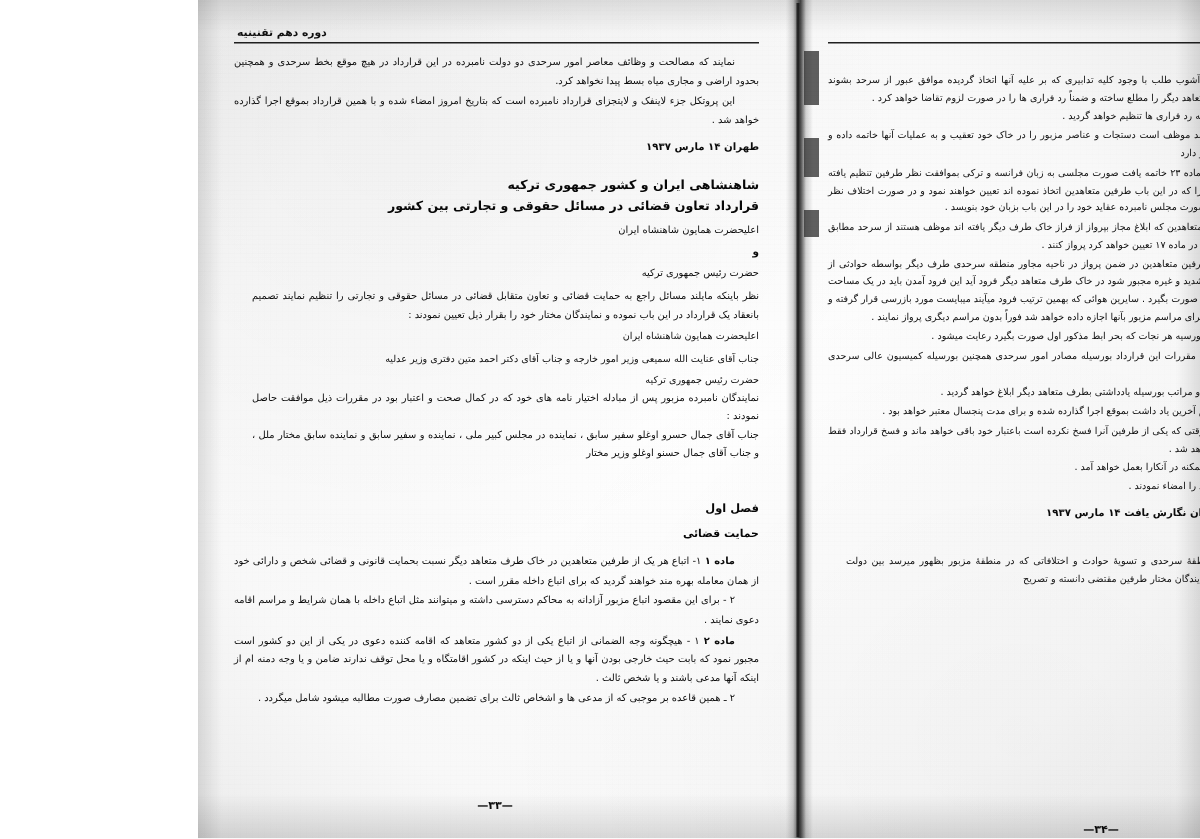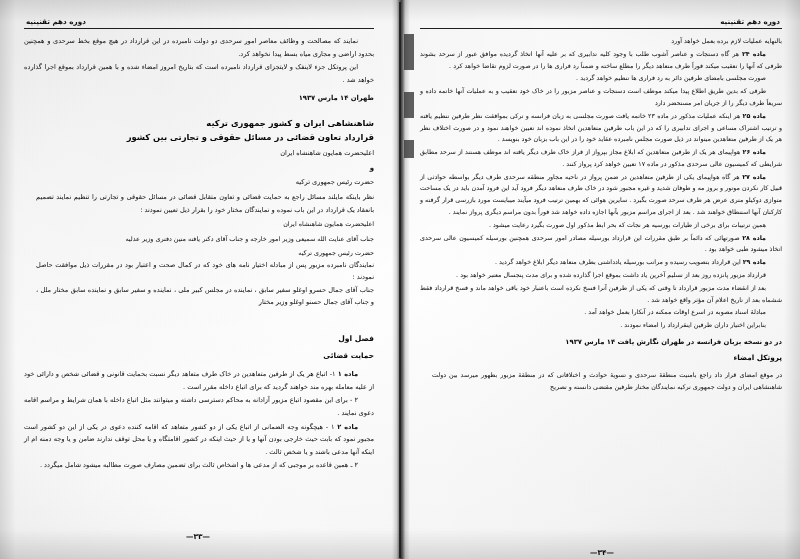--- a/index.html
+++ b/index.html
@@ -6,21 +6,21 @@
   html, body {
     margin: 0;
     padding: 0;
     background: #ffffff;
   }
   body {
     font-family: "DejaVu Sans", sans-serif;
   }
   #scan-page {
     position: relative;
-    width: 800px;
+    width: 668px;
     height: 559px;
     overflow: hidden;
     background: #fdfdfd;
     text-decoration: underline;
   }
 
   
   .paper-base {
     position: absolute;
     inset: 0;
@@ -240,34 +240,34 @@
         <div>قرارداد تعاون قضائی در مسائل حقوقی و تجارتی بین کشور</div>
       </div>
 
       <div class="sub-center">اعلیحضرت همایون شاهنشاه ایران</div>
       <div class="conj">و</div>
       <div class="sub-center">حضرت رئیس جمهوری ترکیه</div>
 
       <p class="para noindent">نظر باینکه مایلند مسائل راجع به حمایت قضائی و تعاون متقابل قضائی در مسائل حقوقی و تجارتی را تنظیم نمایند تصمیم بانعقاد یک قرارداد در این باب نموده و نمایندگان مختار خود را بقرار ذیل تعیین نمودند :</p>
 
       <div class="signing-line">اعلیحضرت همایون شاهنشاه ایران</div>
-      <div class="signing-line">جناب آقای عنایت الله سمیعی وزیر امور خارجه و جناب آقای دکتر یافته متین دفتری وزیر عدلیه</div>
+      <div class="signing-line">جناب آقای عنایت الله سمیعی وزیر امور خارجه و جناب آقای دکتر احمد متین دفتری وزیر عدلیه</div>
 
       <div class="signing-line">حضرت رئیس جمهوری ترکیه</div>
       <p class="para noindent tight">نمایندگان نامبرده مزبور پس از مبادله اختیار نامه های خود که در کمال صحت و اعتبار بود در مقررات ذیل موافقت حاصل نمودند :</p>
 
       <p class="para noindent tight">جناب آقای جمال حسرو اوغلو سفیر سابق ، نماینده در مجلس کبیر ملی ، نماینده و سفیر سابق و نماینده سابق مختار ملل ، و جناب آقای جمال حسنو اوغلو وزیر مختار</p>
 
       <div class="chapter-head">فصل اول</div>
       <div class="section-head">حمایت قضائی</div>
 
       <p class="para">
         <span class="art-num">ماده ۱</span>
         <span>۱-</span>
-        <span>اتباع هر یک از طرفین متعاهدین در خاک طرف متعاهد دیگر نسبت بحمایت قانونی و قضائی شخص و دارائی خود از علیه معامله بهره مند خواهند گردید که برای اتباع داخله مقرر است .</span>
+        <span>اتباع هر یک از طرفین متعاهدین در خاک طرف متعاهد دیگر نسبت بحمایت قانونی و قضائی شخص و دارائی خود از همان معامله بهره مند خواهند گردید که برای اتباع داخله مقرر است .</span>
       </p>
       <p class="para">
         <span>۲ -</span>
         <span>برای این مقصود اتباع مزبور آزادانه به محاکم دسترسی داشته و میتوانند مثل اتباع داخله با همان شرایط و مراسم اقامه دعوی نمایند .</span>
       </p>
 
       <p class="para">
         <span class="art-num">ماده ۲</span>
         <span>۱ -</span>
         <span>هیچگونه وجه الضمانی از اتباع یکی از دو کشور متعاهد که اقامه کننده دعوی در یکی از این دو کشور است مجبور نمود که بابت حیث خارجی بودن آنها و یا از حیث اینکه در کشور اقامتگاه و یا محل توقف ندارند ضامن و یا وجه دمنه ام از اینکه آنها مدعی باشند و یا شخص ثالث .</span>

